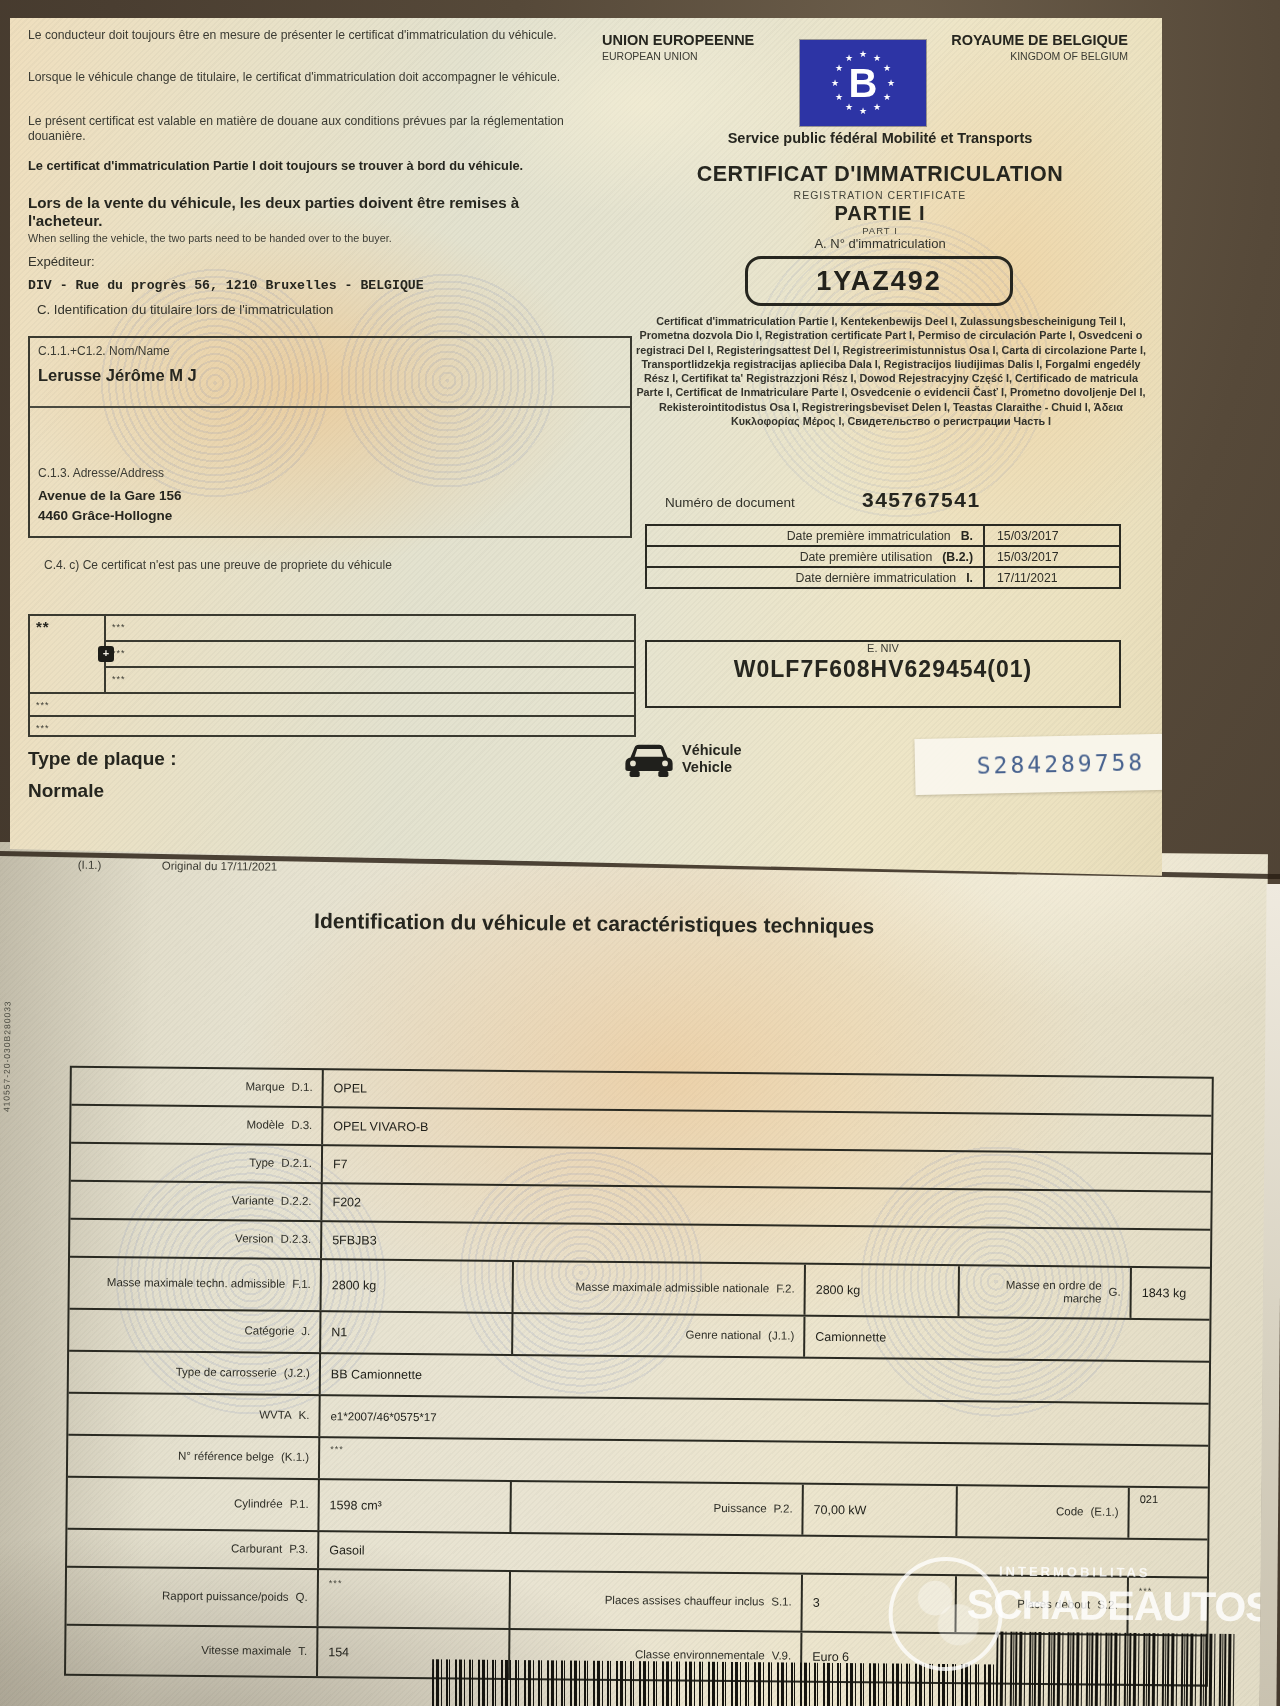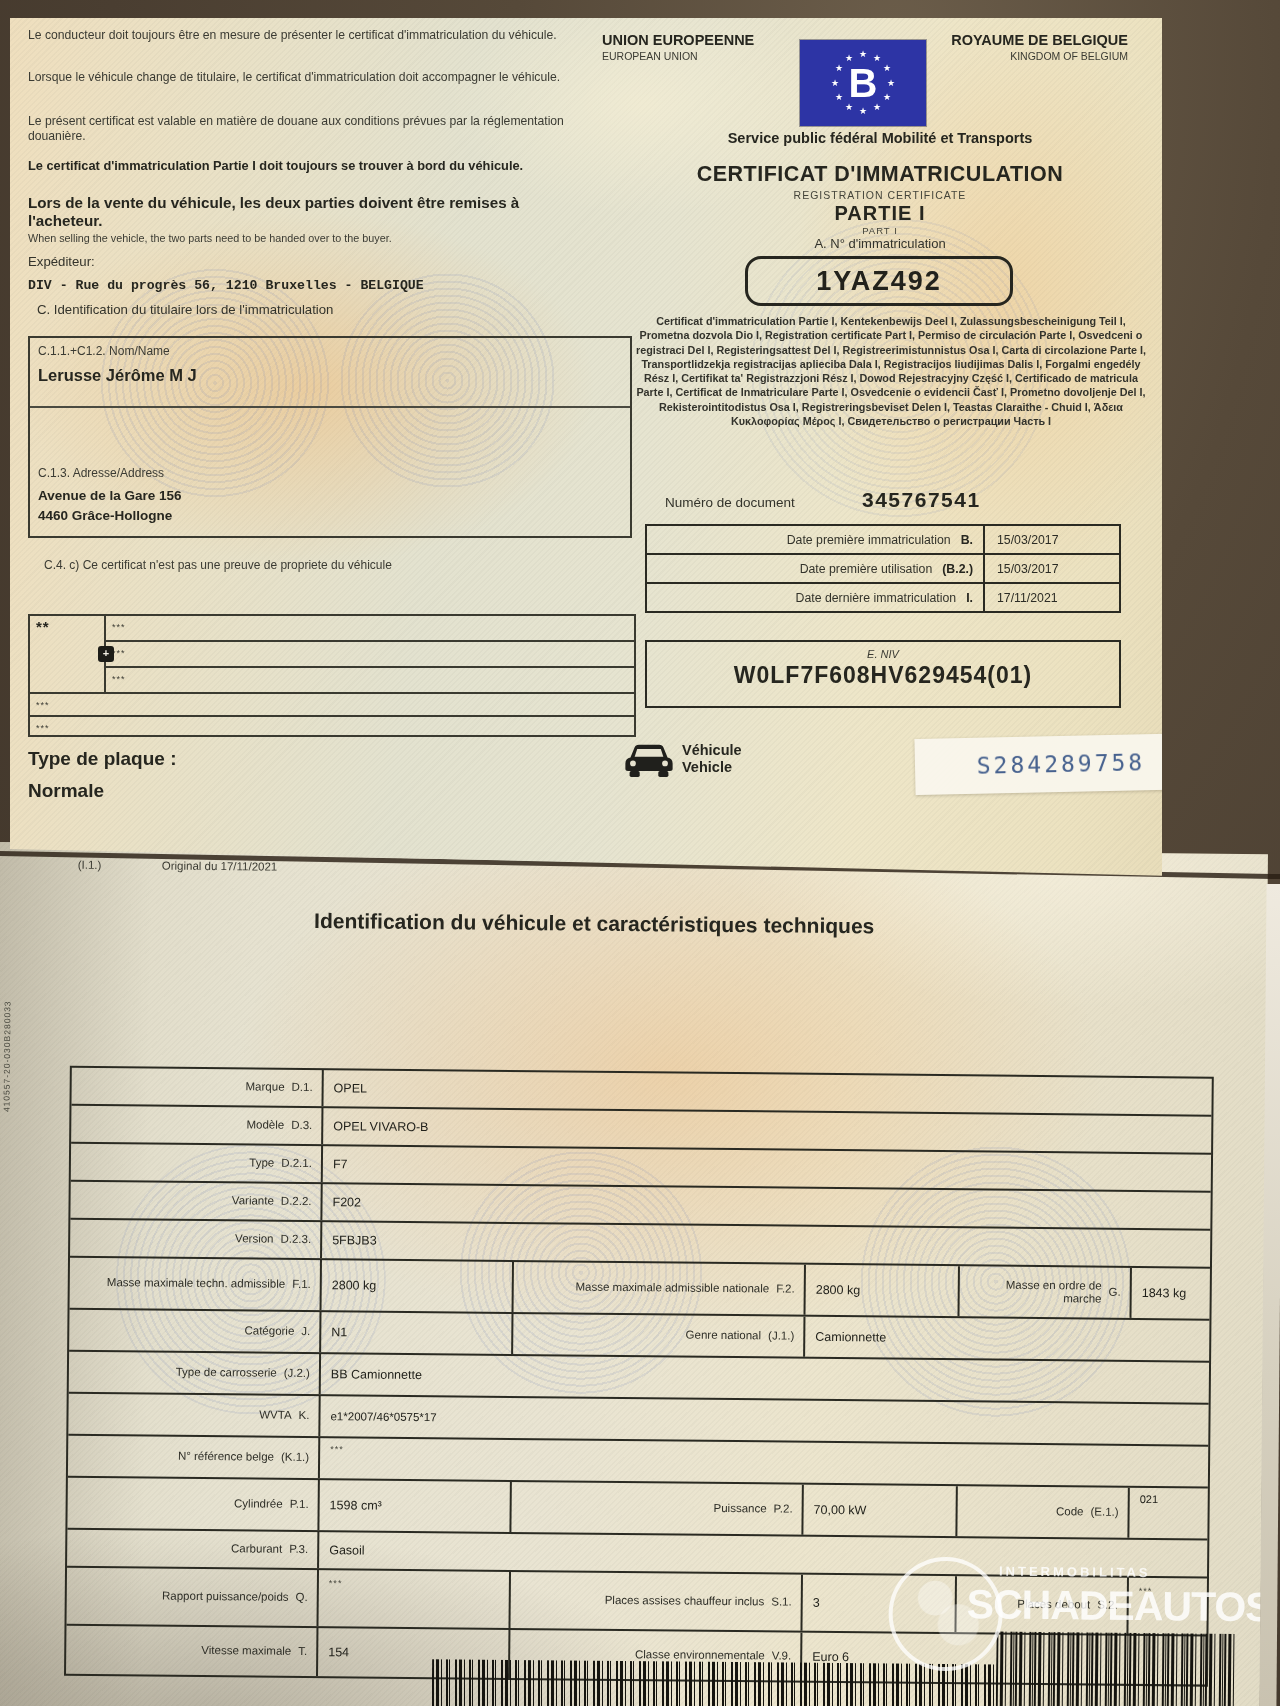--- a/index.html
+++ b/index.html
@@ -42,21 +42,21 @@
   .tr:first-child{border-top:0;}
   .tc{border-left:2.5px solid #2a2a22;display:flex;align-items:center;box-sizing:border-box;}
   .tc:first-child{border-left:0;}
   .tl{justify-content:flex-end;text-align:right;gap:7px;padding:2px 9px 2px 6px;
       font-size:11.5px;line-height:1.15;color:#2e2e27;}
   .tl .code{white-space:nowrap;}
   .tv{padding:2px 10px;font-size:12.5px;color:#22221c;}
   .barcode{position:absolute;background:repeating-linear-gradient(90deg,#15140f 0 2px,rgba(0,0,0,0) 2px 4px,#15140f 4px 7px,rgba(0,0,0,0) 7px 9px,#15140f 9px 10px,rgba(0,0,0,0) 10px 14px,#15140f 14px 16px,rgba(0,0,0,0) 16px 17px,#15140f 17px 18px,rgba(0,0,0,0) 18px 23px);}
   .wm{color:rgba(255,255,255,.82);}
   .datestable{position:absolute;border:2.5px solid #2a2a22;}
-  .drow{display:flex;border-top:2.5px solid #2a2a22;height:27px;align-items:center;}
+  .drow{display:flex;border-top:2.5px solid #2a2a22;height:19px;align-items:center;}
   .drow:first-child{border-top:0;}
   .dlabel{width:338px;display:flex;justify-content:flex-end;align-items:center;gap:10px;
     padding-right:10px;border-right:2.5px solid #2a2a22;height:100%;font-size:12.3px;color:#33332b;box-sizing:border-box;}
   .dval{padding-left:12px;font-size:12.3px;color:#2c2c25;}
   .marker{font-size:9px;color:#3c3c34;letter-spacing:1px;}
 </style>
 </head>
 <body>
 
 <div class="canvas">
@@ -165,21 +165,21 @@
       <div class="drow">
         <div class="dlabel">
             <span>Date dernière immatriculation</span>
             <span class="b">I.</span>
           </div>
         <div class="dval">17/11/2021</div>
       </div>
     </div>
 
     <div class="t" style="left:635px;top:622px;width:472px;height:64px;border:2.5px solid #2a2a22;text-align:center;">
-      <div style="font-size:11px;color:#3b3b33;margin-top:6px;font-style:italic;">E. NIV</div>
+      <div style="font-size:11px;color:#3b3b33;">E. NIV</div>
       <div class="b" style="font-size:23px;letter-spacing:1px;margin-top:2px;">W0LF7F608HV629454(01)</div>
     </div>
 
     <div class="t" style="left:612px;top:722px;">
       <svg width="54" height="40" viewBox="0 0 64 46">
         <path d="M10 20 L15 8 Q16 5 20 5 L44 5 Q48 5 49 8 L54 20 Q60 21 60 27 L60 34 Q60 36 57 36 L7 36 Q4 36 4 34 L4 27 Q4 21 10 20 Z" fill="#20201c"></path>
         <path d="M18 10 L46 10 L49 19 L15 19 Z" fill="#e6e2cf"></path>
         <circle cx="13" cy="27" r="3.4" fill="#e6e2cf"></circle>
         <circle cx="51" cy="27" r="3.4" fill="#e6e2cf"></circle>
         <rect x="9" y="36" width="12" height="7" rx="2" fill="#20201c"></rect>

